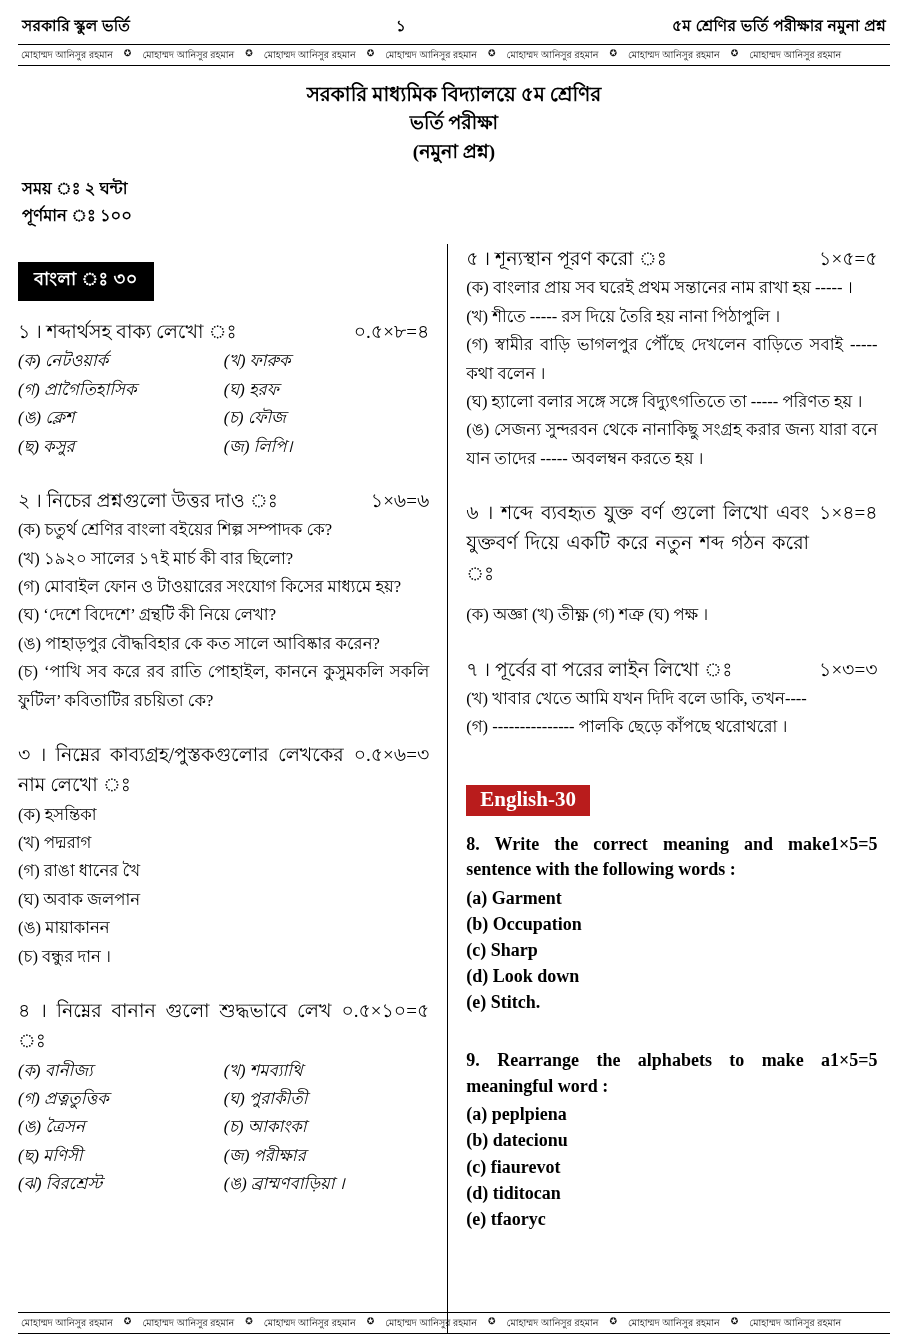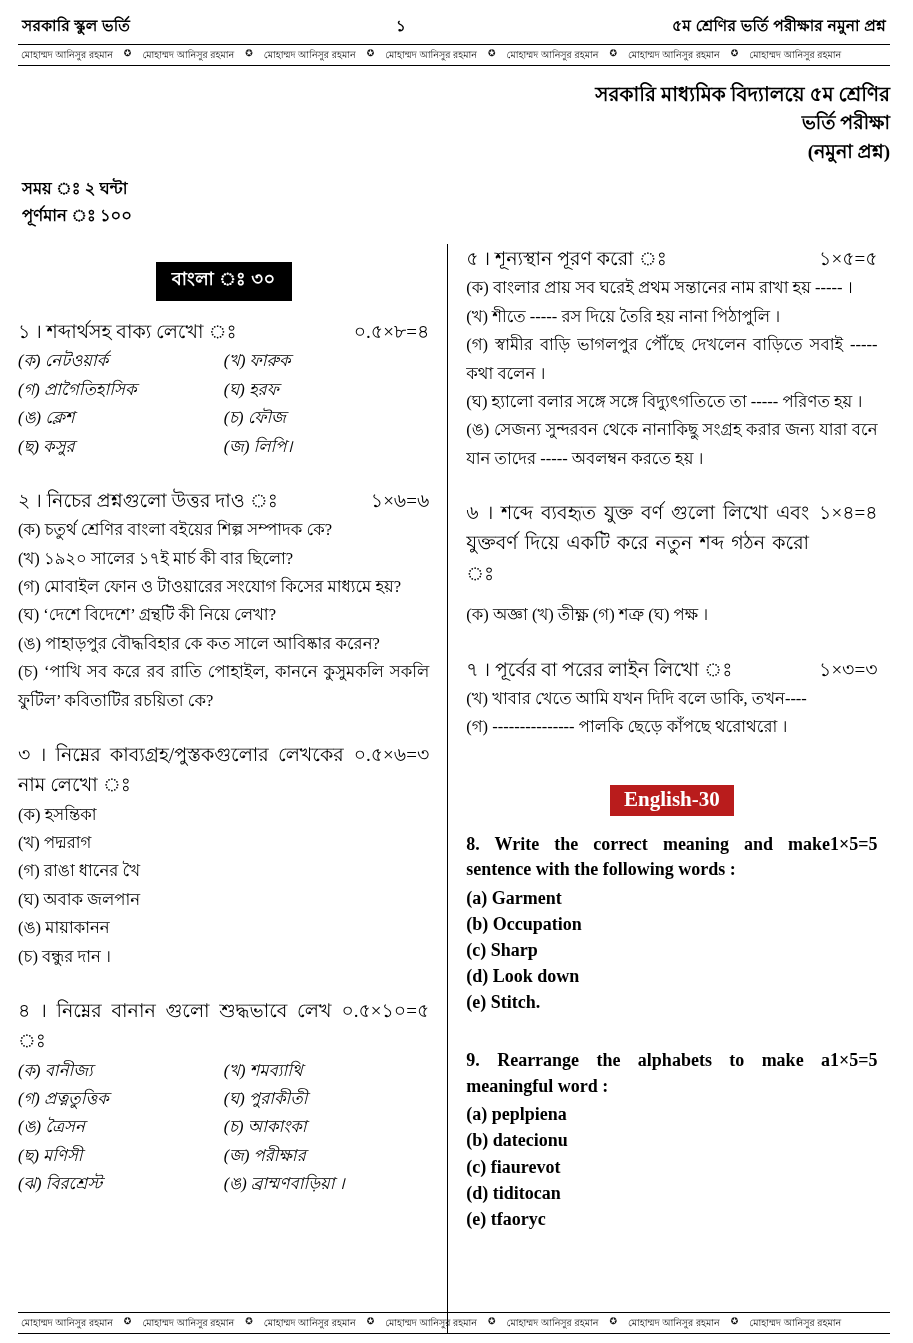--- a/index.html
+++ b/index.html
@@ -50,21 +50,21 @@
     white-space: nowrap;
     padding: 1px 0 2px 0;
   }
   .watermark-strip span.wm {
     padding: 0 3px;
   }
   .watermark-strip span.dot { font-size: 9px; }
 
   
   .title-block {
-    text-align: right;
+    text-align: center;
     margin-top: 14px;
   }
   .title-block .t1 {
     font-size: 20px;
     font-weight: 700;
     line-height: 1.45;
   }
   .title-block .t2 {
     font-size: 19px;
     font-weight: 700;
@@ -102,21 +102,21 @@
 
   .section-badge {
     display: inline-block;
     background: #000;
     color: #fff;
     font-size: 18px;
     font-weight: 700;
     padding: 3px 16px 5px 16px;
     letter-spacing: 0.5px;
   }
-  .badge-wrap { text-align: center; margin: 18px 0 16px 0; }
+  .badge-wrap { text-align: left; margin: 18px 0 16px 0; }
   .q-head {
     display: flex;
     justify-content: space-between;
     gap: 10px;
     font-size: 19px;
     line-height: 1.6;
     font-weight: 500;
   }
   .q-head .qtext { flex: 1; text-align: justify; }
   .q-head .marks { white-space: nowrap; font-weight: 500; }

